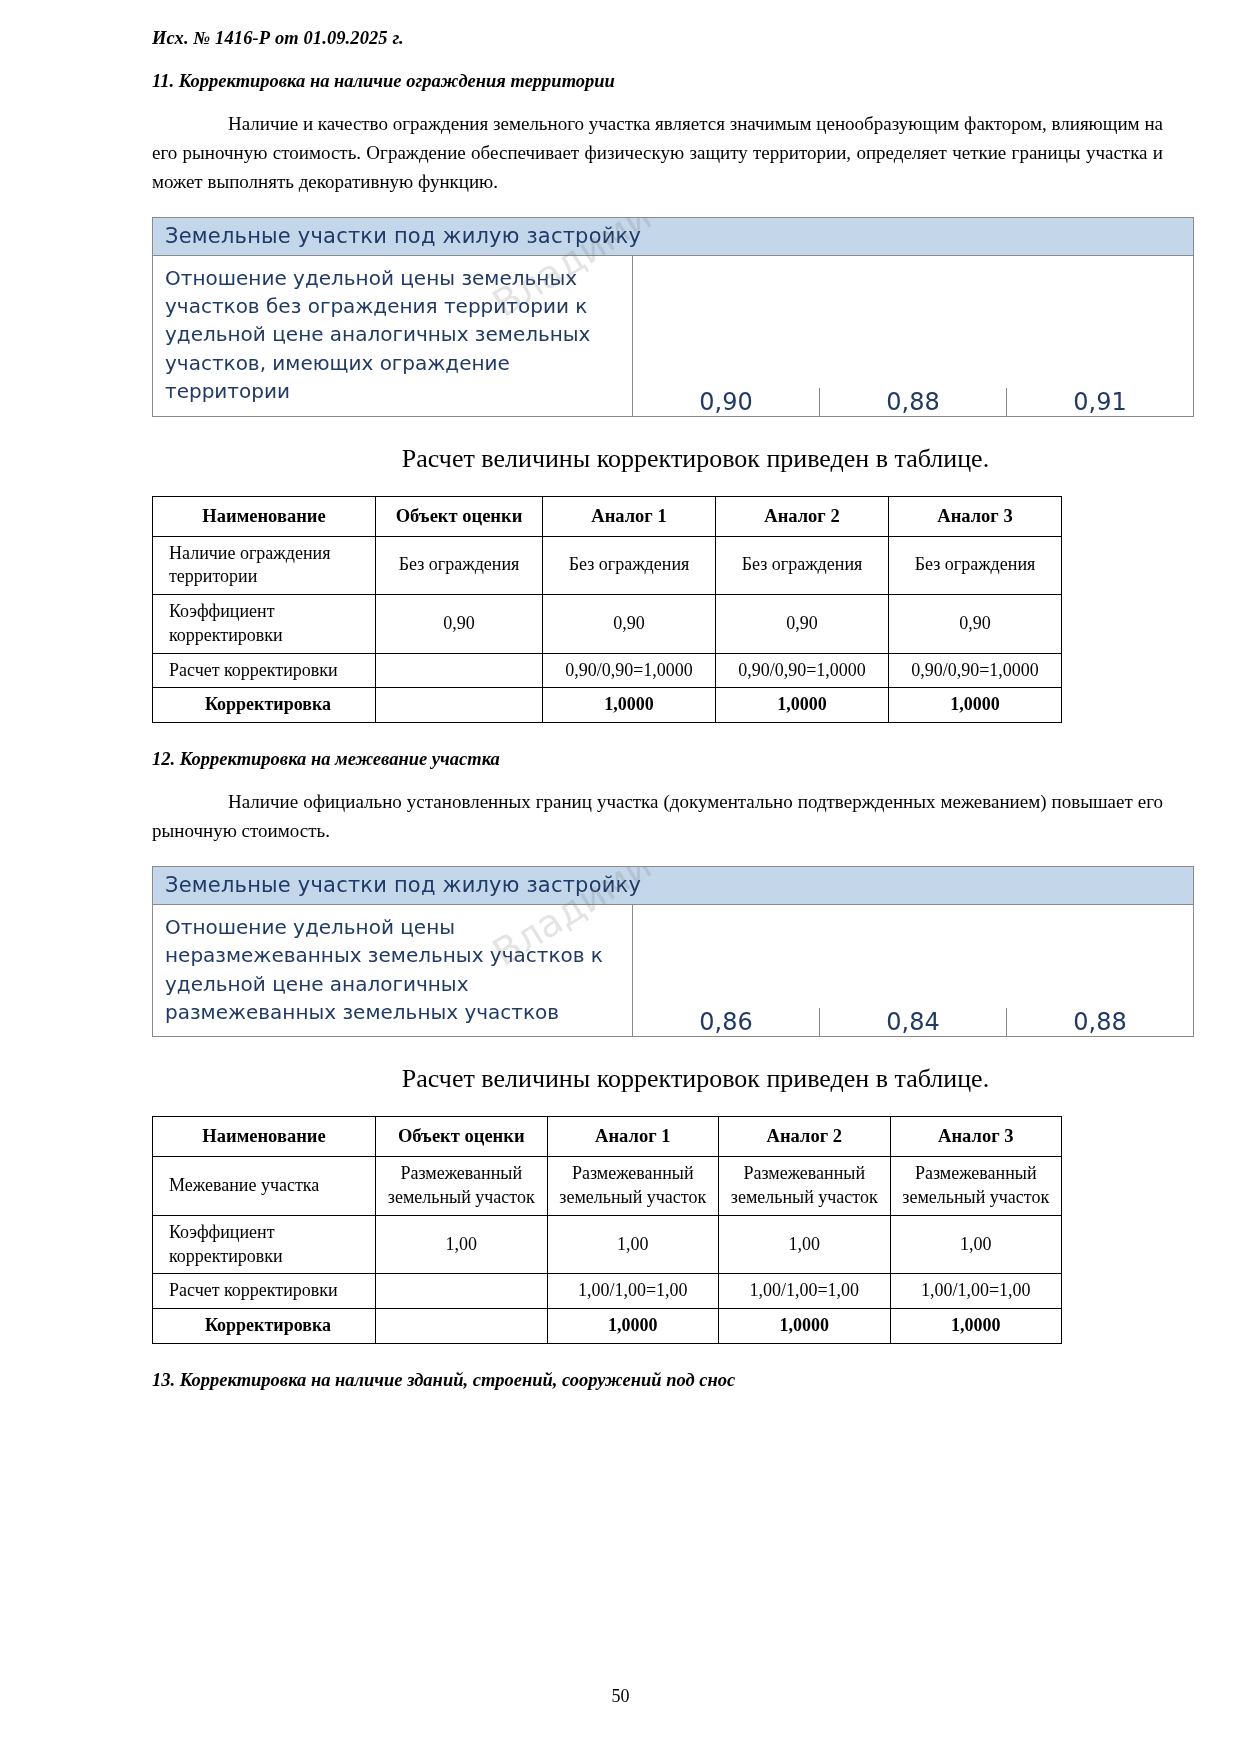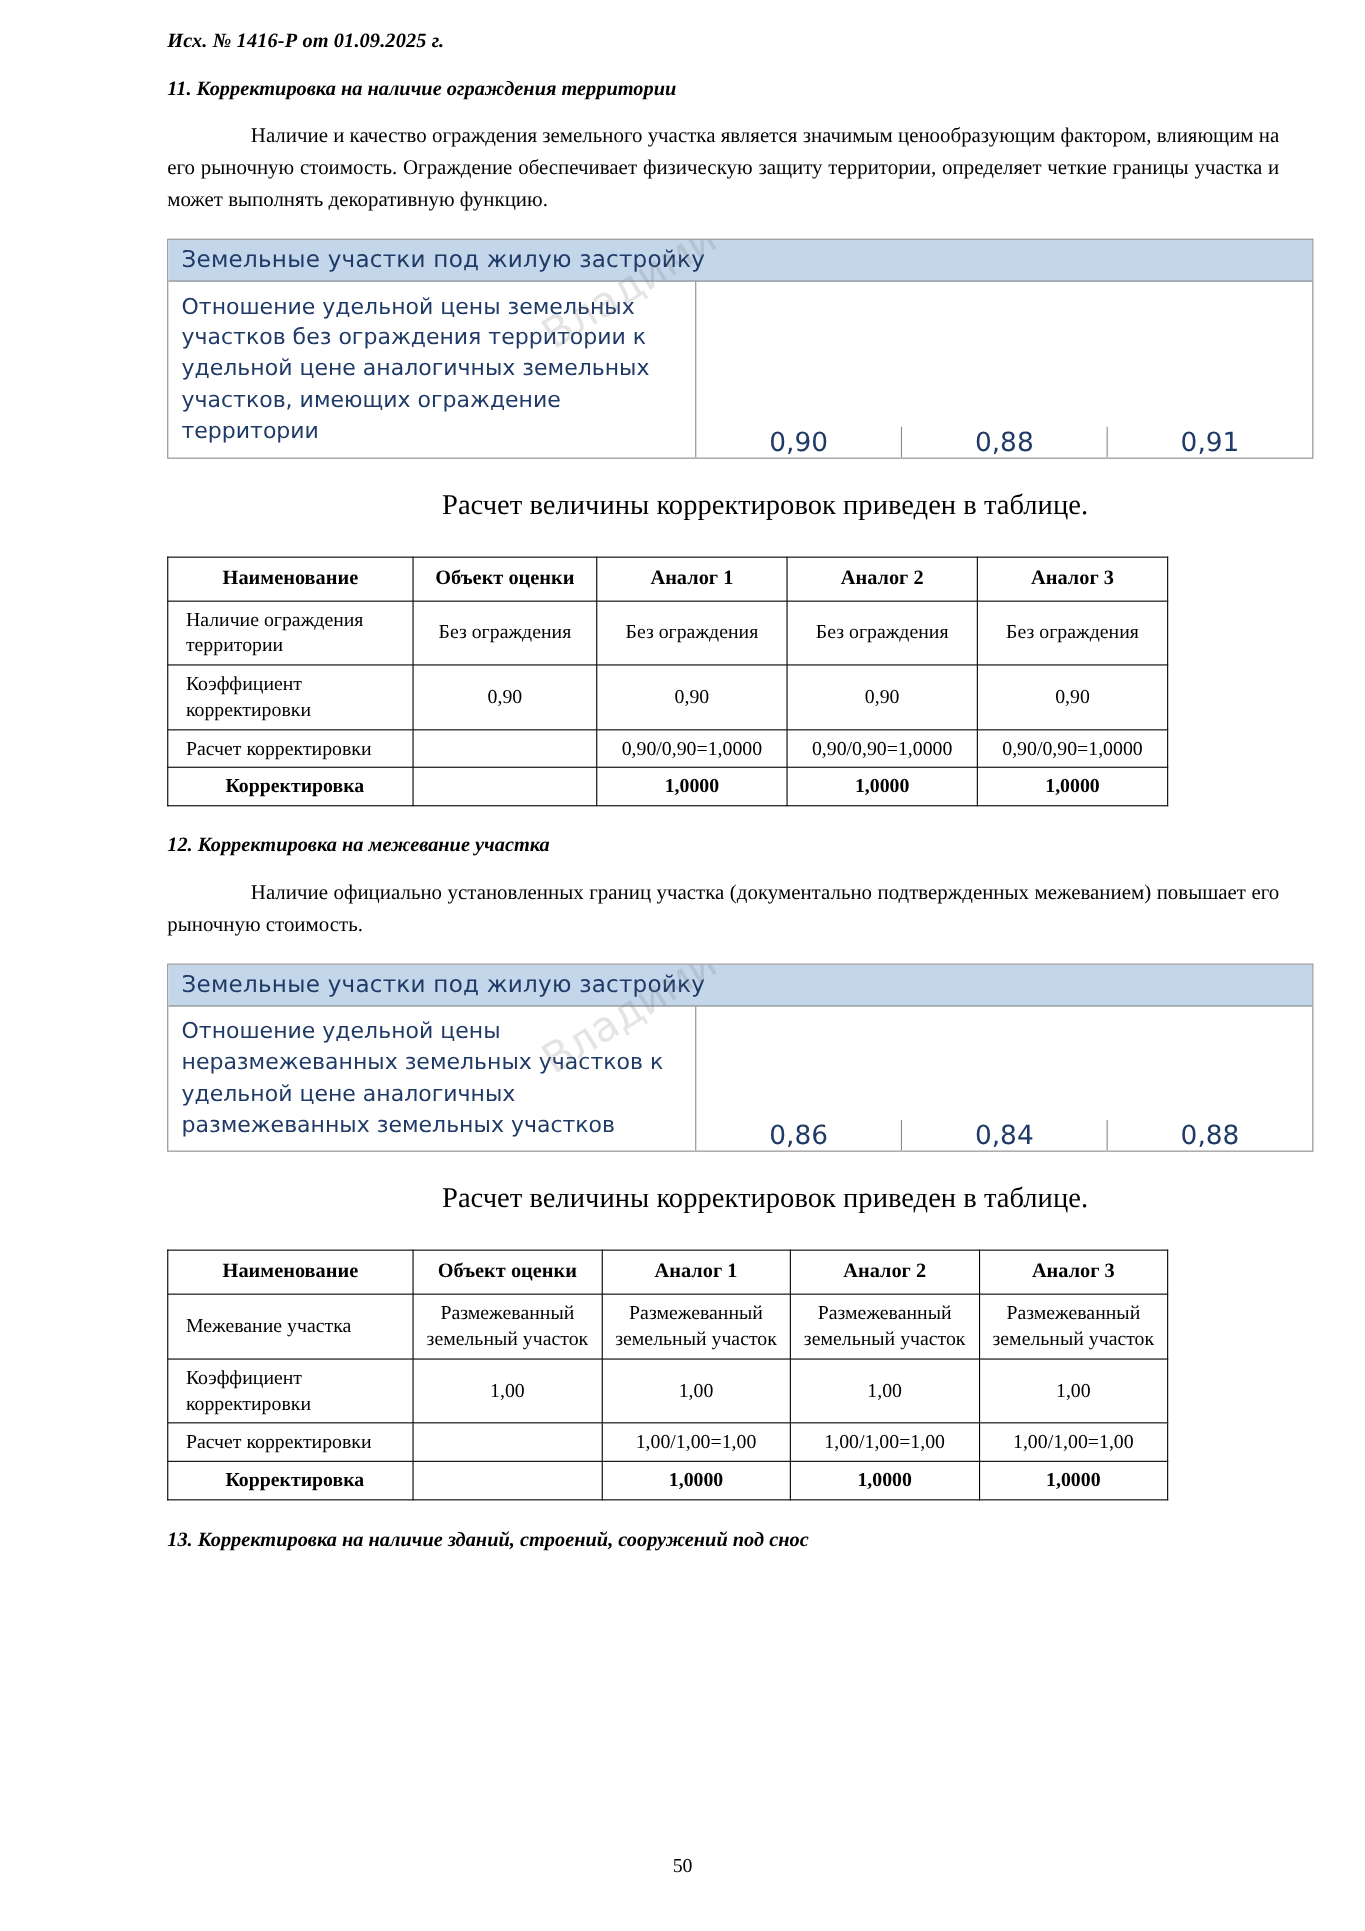--- a/index.html
+++ b/index.html
@@ -106,21 +106,21 @@
     font-size: 38px;
     color: rgba(120, 120, 120, 0.20);
     white-space: nowrap;
     pointer-events: none;
   }
 
   
   table.data {
     border-collapse: collapse;
     width: 910px;
-    margin: 28px 0 26px 0;
+    margin: 18px 0 26px 0;
     font-size: 18px;
   }
   table.data th, table.data td {
     border: 1px solid #000;
     padding: 5px 8px;
     vertical-align: middle;
   }
   table.data thead th {
     text-align: center;
     font-weight: bold;

